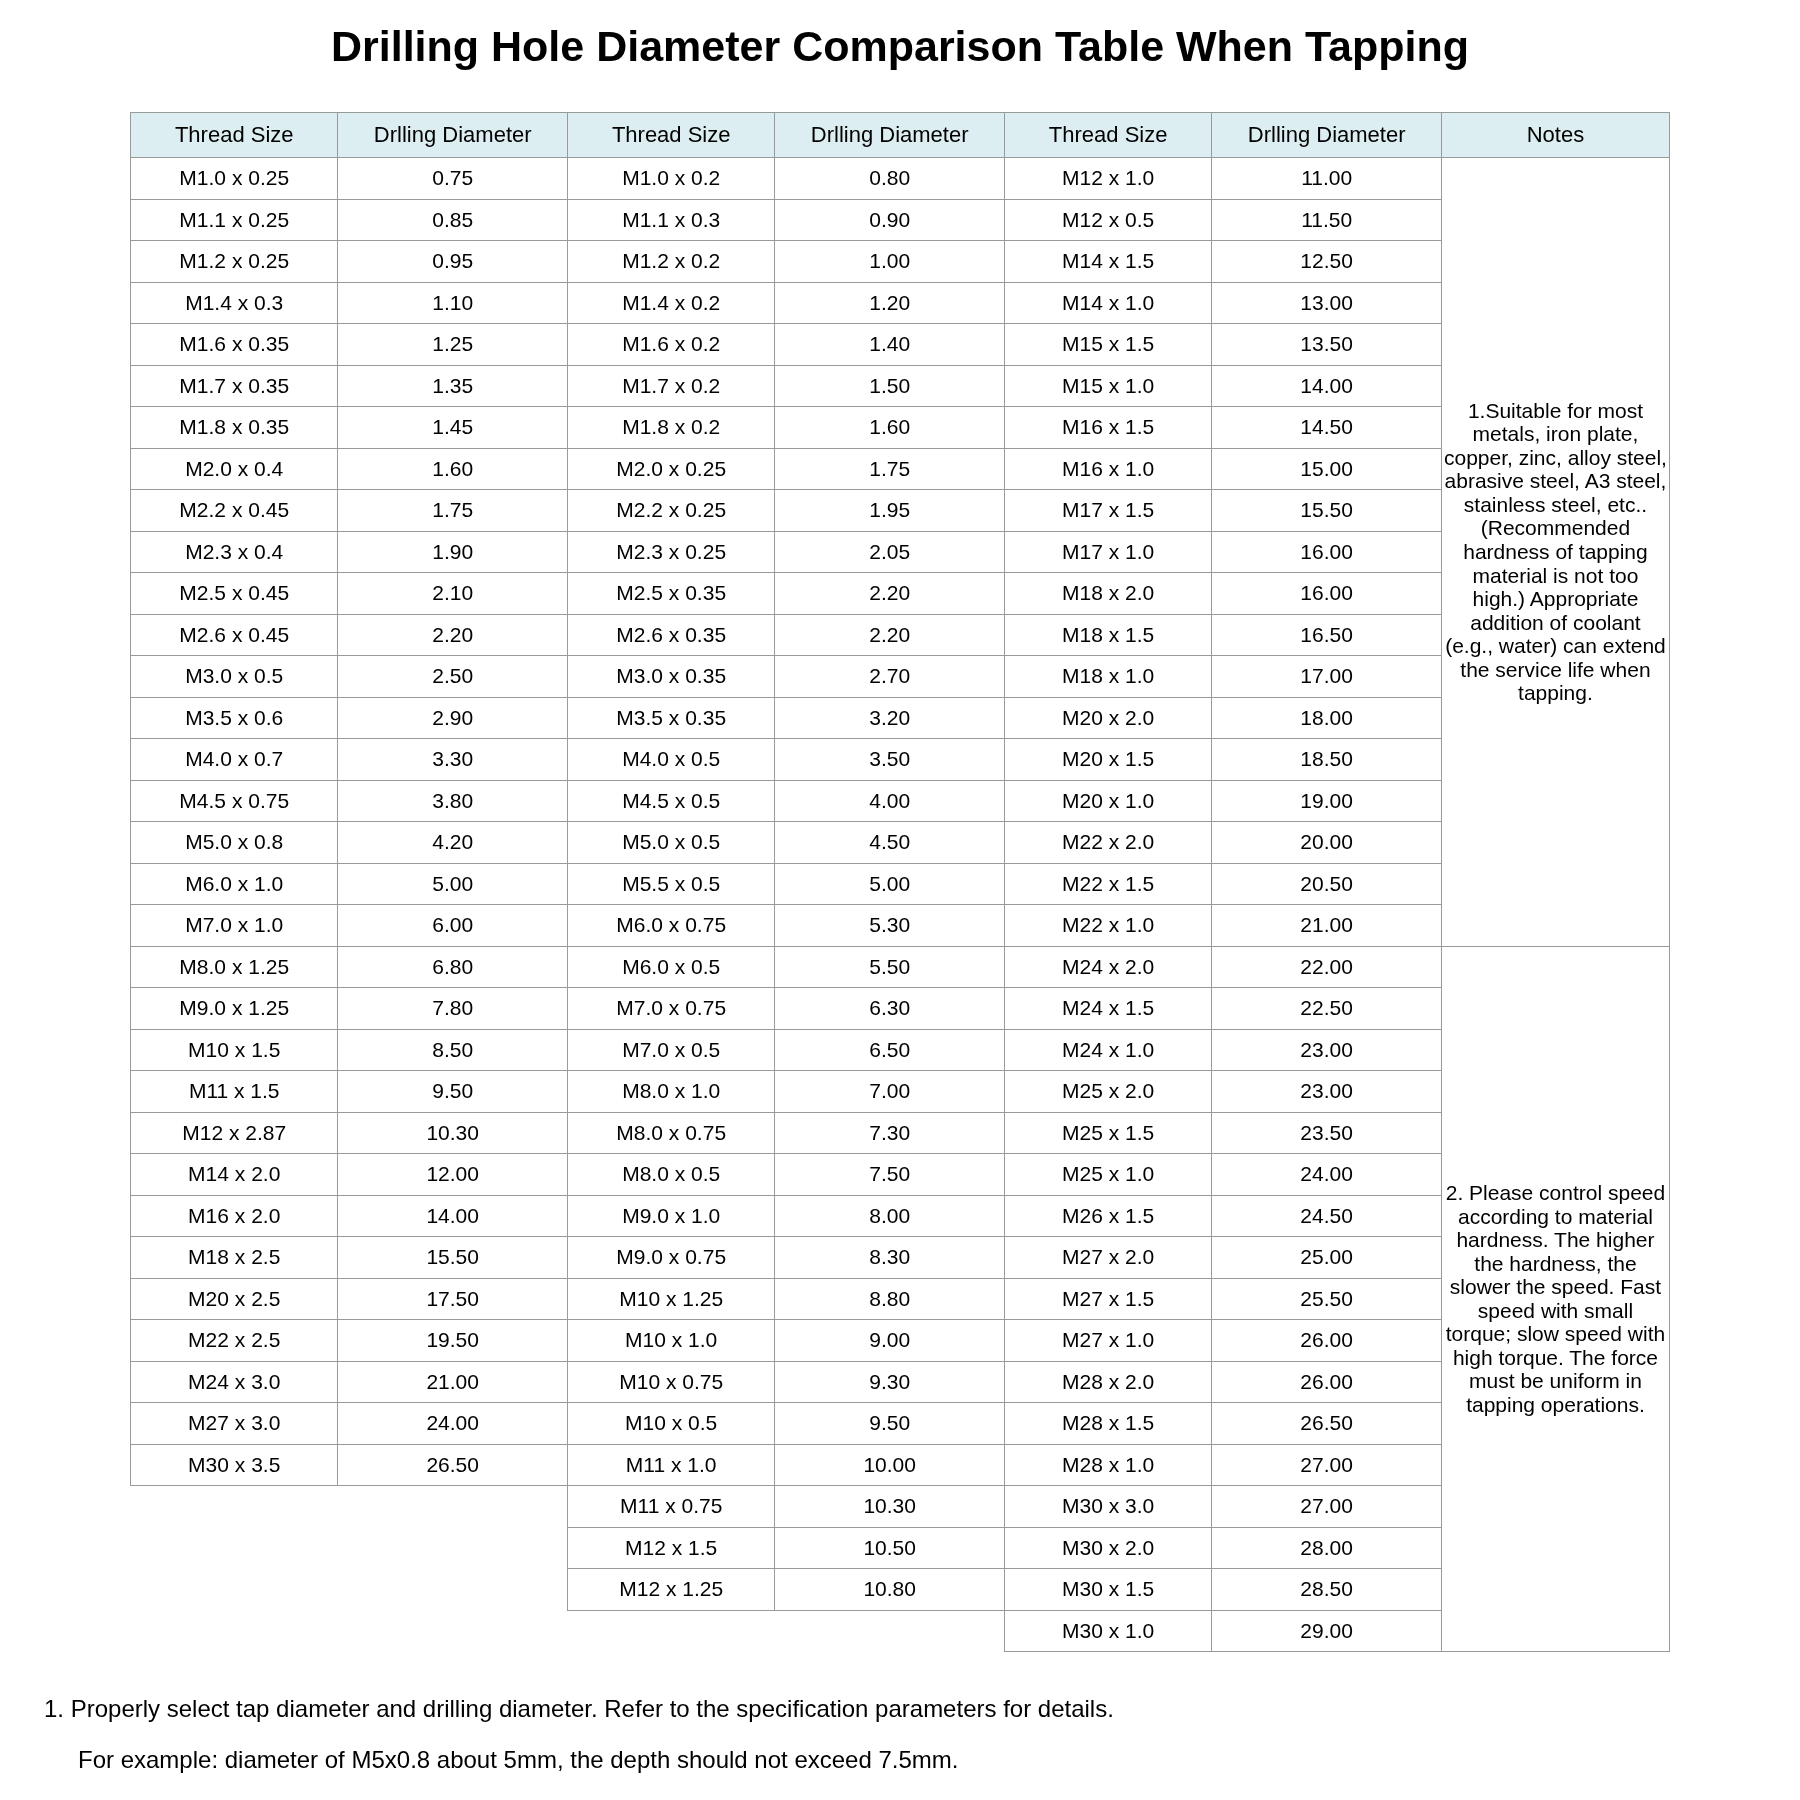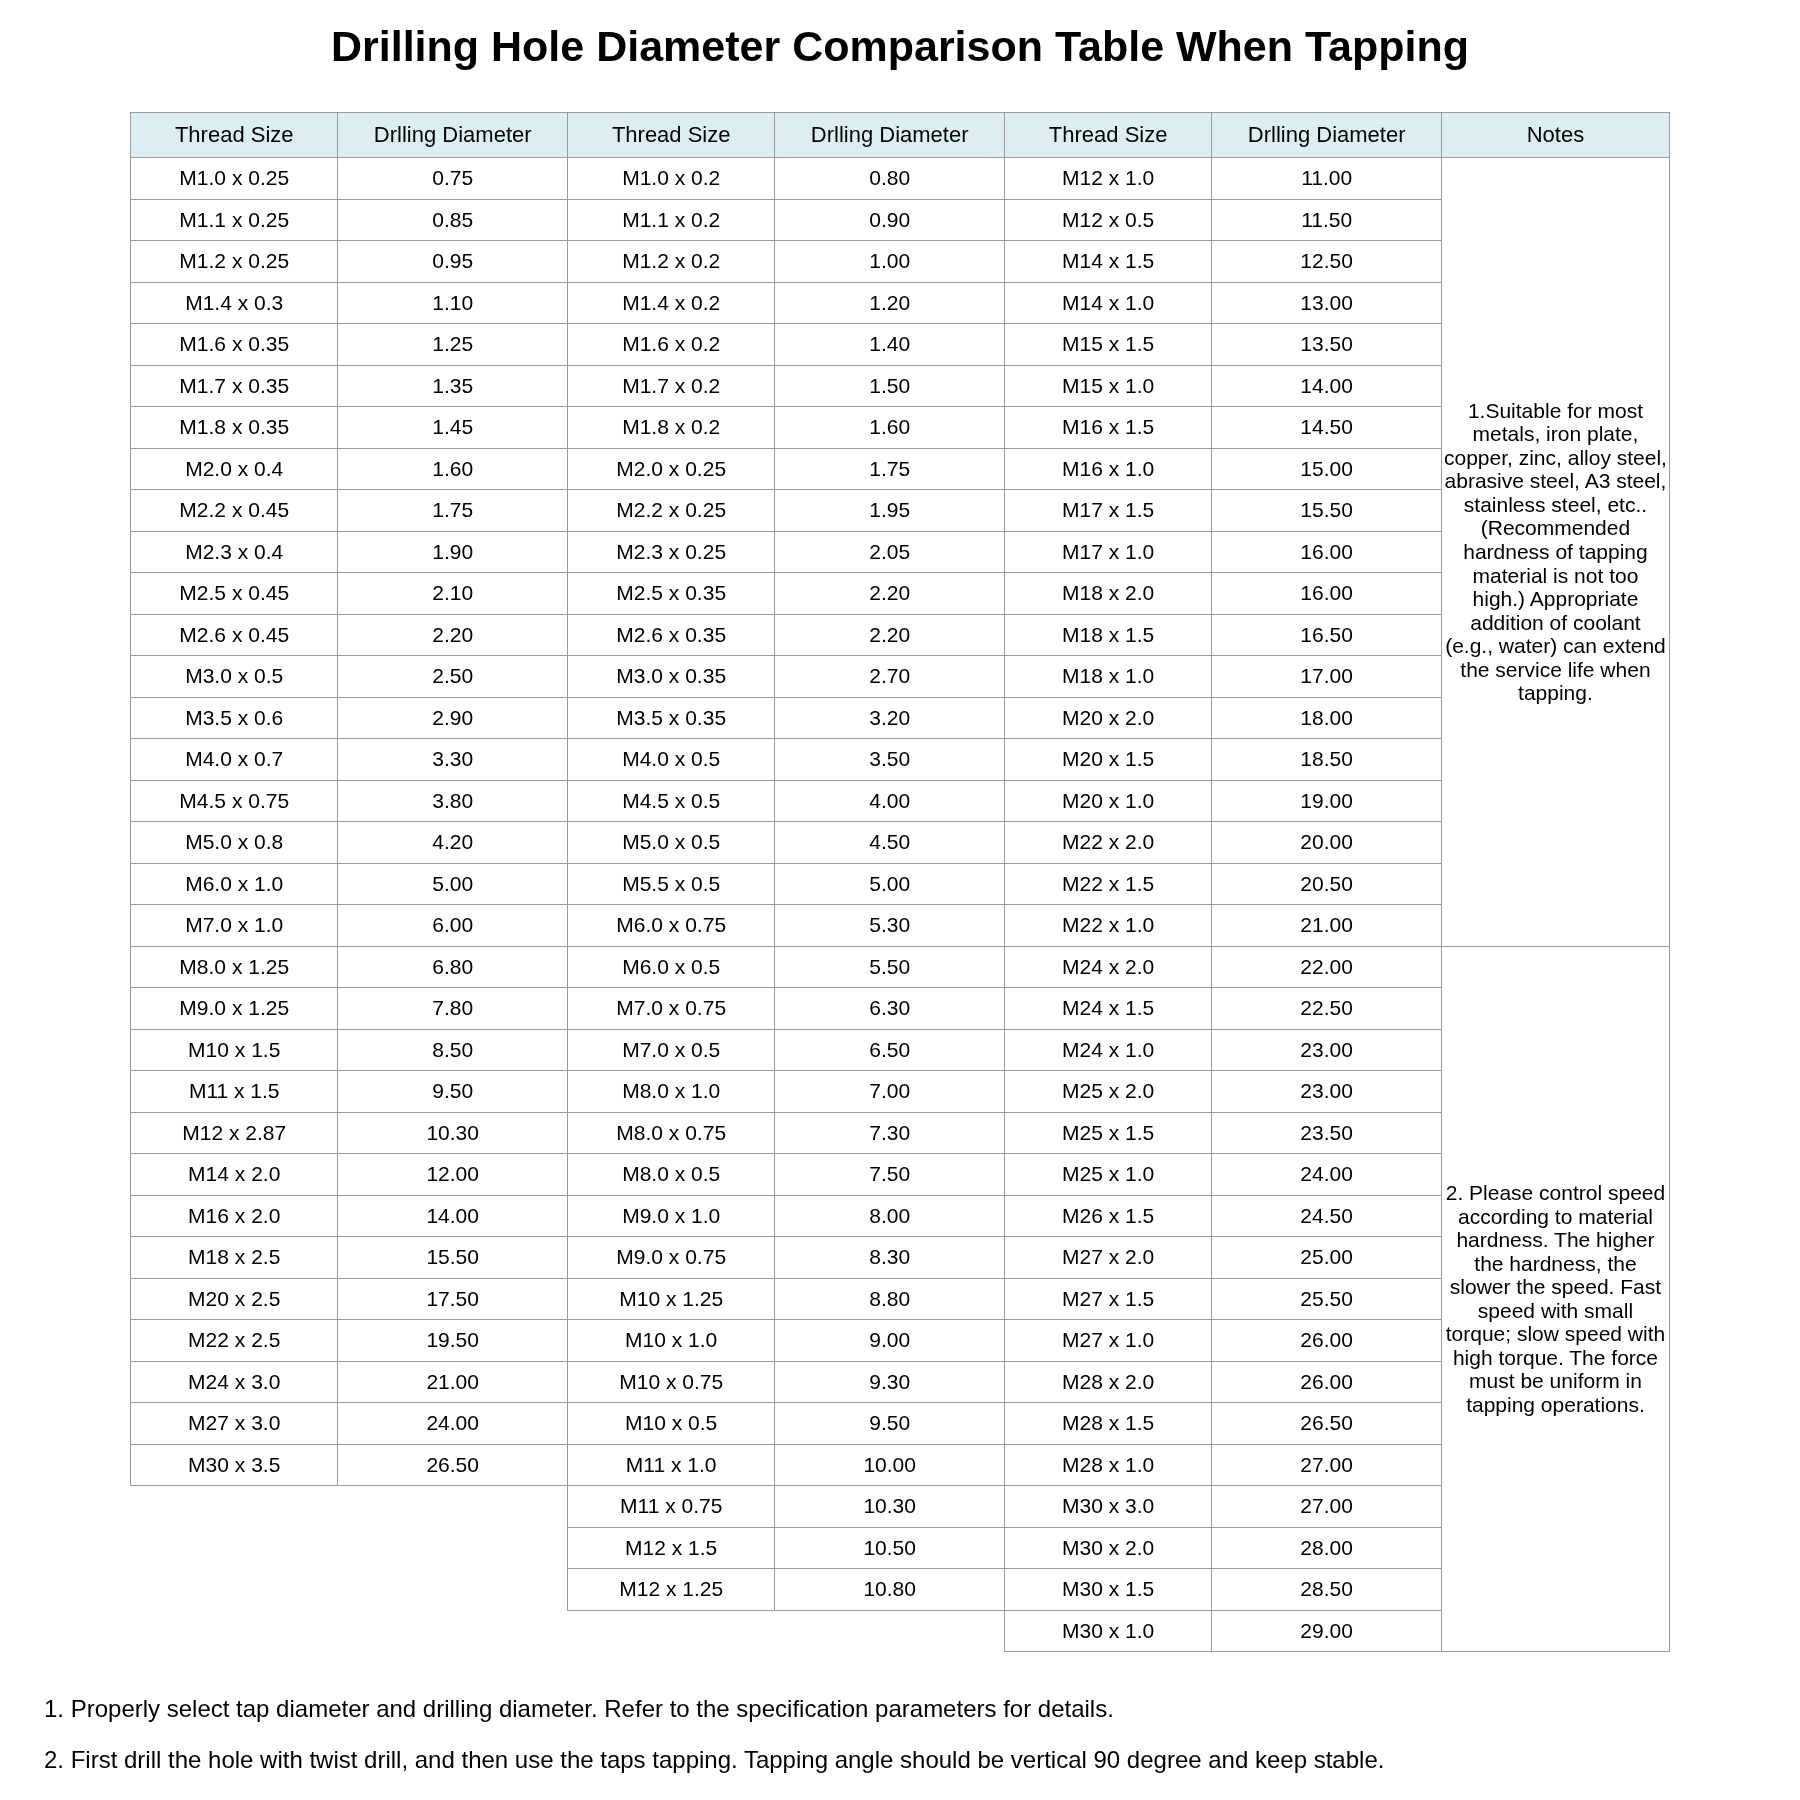--- a/index.html
+++ b/index.html
@@ -118,21 +118,21 @@
             <td>0.75</td>
             <td>M1.0 x 0.2</td>
             <td>0.80</td>
             <td>M12 x 1.0</td>
             <td>11.00</td>
             <td class="notes" rowspan="19">1.Suitable for most metals, iron plate, copper, zinc, alloy steel, abrasive steel, A3 steel, stainless steel, etc..(Recommended hardness of tapping material is not too high.) Appropriate addition of coolant (e.g., water) can extend the service life when tapping.</td>
           </tr>
           <tr>
             <td>M1.1 x 0.25</td>
             <td>0.85</td>
-            <td>M1.1 x 0.2</td>
+            <td>M1.1 x 0.3</td>
             <td>0.90</td>
             <td>M12 x 0.5</td>
             <td>11.50</td>
           </tr>
           <tr>
             <td>M1.2 x 0.25</td>
             <td>0.95</td>
             <td>M1.2 x 0.2</td>
             <td>1.00</td>
             <td>M14 x 1.5</td>
@@ -402,17 +402,16 @@
             <td class="empty"></td>
             <td>M30 x 1.0</td>
             <td>29.00</td>
           </tr>
         </tbody>
     </table>
   </div>
 
   <div id="footnotes">
     <div class="fn">1. Properly select tap diameter and drilling diameter. Refer to the specification parameters for details.</div>
-    <div class="fn">2. First drill the hole with twist drill, and then use the taps tapping. Tapping angle should be vertical 90 degree and keep stable.</div>
     <div class="fn fn-sub">For example: diameter of M5x0.8 about 5mm, the depth should not exceed 7.5mm.</div>
   </div>
 
 </div>
 
 </body></html>

